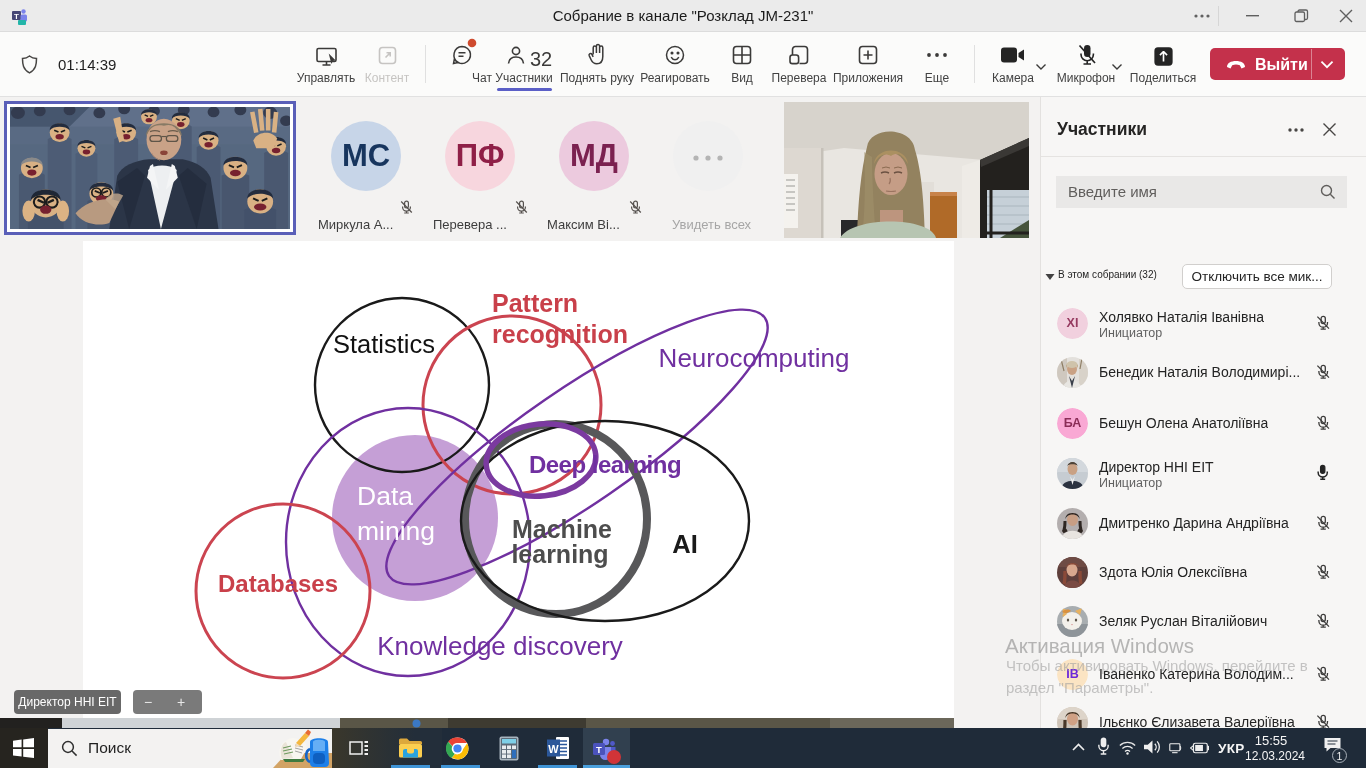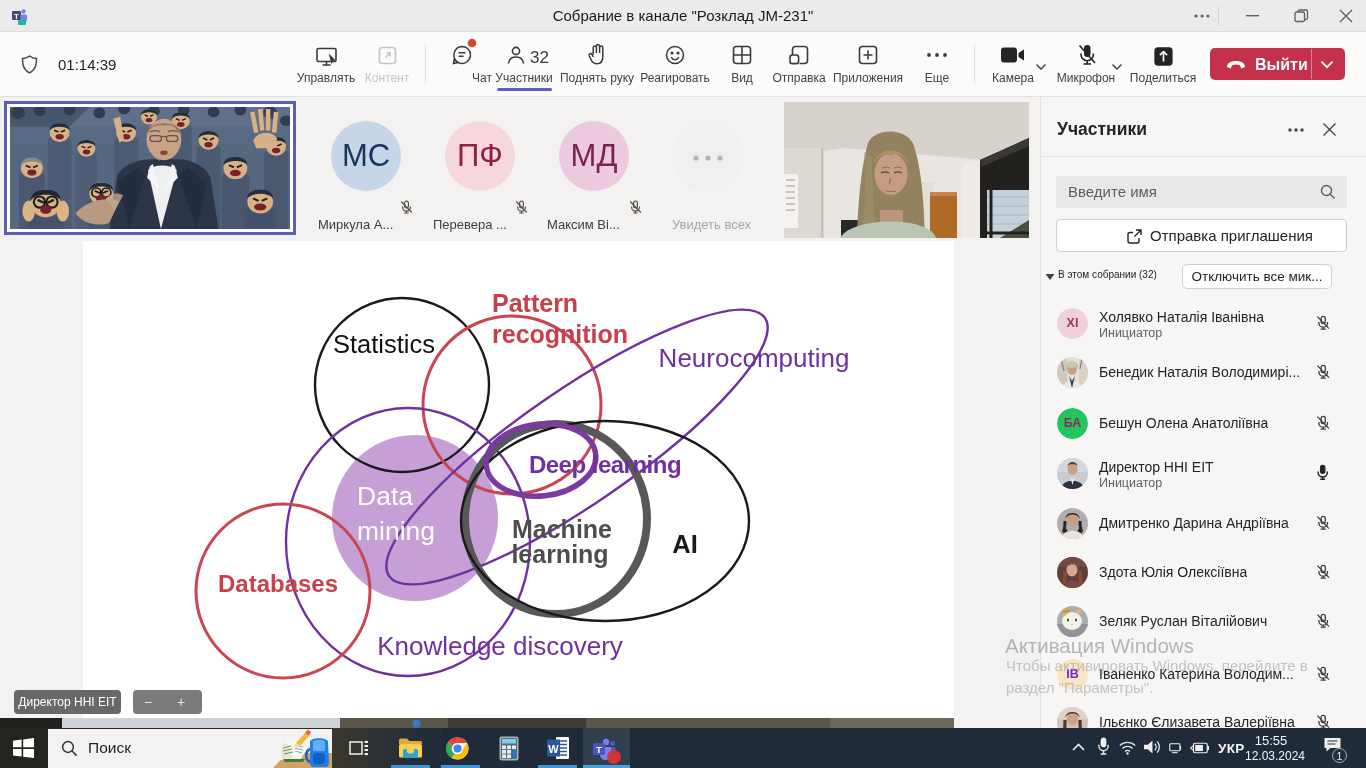--- a/index.html
+++ b/index.html
@@ -7,21 +7,21 @@
   .abs { position:absolute; }
   #titlebar { position:absolute; left:0; top:0; width:1366px; height:32px; background:#ebebeb; border-bottom:1px solid #dcdcdc; }
   #title { position:absolute; left:0; top:0; width:1366px; height:32px; text-align:center; line-height:32px; font-size:15px; color:#1b1b1b; }
   #toolbar { position:absolute; left:0; top:32px; width:1366px; height:65px; background:#fbfbfa; border-bottom:1px solid #e1e1e1; }
   .sep { position:absolute; top:13px; width:1px; height:38px; background:#e0e0e0; }
   .tlabel { position:absolute; top:39px; font-size:12px; color:#424242; transform:translateX(-50%); white-space:nowrap; }
   #stage { position:absolute; left:0; top:97px; width:1040px; height:631px; background:#f3f2f1; }
   #slide { position:absolute; left:83px; top:144px; width:871px; height:477px; background:#ffffff; }
   #sidebar { position:absolute; left:1040px; top:97px; width:326px; height:631px; background:#f7f6f5; border-left:1px solid #e3e1df; }
   #taskbar { position:absolute; left:0; top:728px; width:1366px; height:40px; background:#1f2b39; }
-  .pcircle { position:absolute; top:24px; width:70px; height:70px; border-radius:50%; text-align:center; line-height:70px; font-size:31px; font-weight:normal; }
+  .pcircle { position:absolute; top:24px; width:70px; height:70px; border-radius:50%; text-align:center; line-height:70px; font-size:31px; font-weight:bold; }
   .plabel { position:absolute; top:120px; font-size:13px; color:#3d3d3d; white-space:nowrap; }
   .mic-sm { position:absolute; top:103px; }
   .row-name { font-size:14px; color:#242424; white-space:nowrap; overflow:hidden; }
   .row-sub { font-size:12.5px; color:#616161; }
   .prow { position:absolute; left:0; width:326px; height:32px; }
   .pavbox { position:absolute; left:16px; top:0; width:31px; height:31px; border-radius:50%; overflow:hidden; }
   .pav { width:31px; height:31px; border-radius:50%; text-align:center; line-height:31px; font-weight:bold; font-size:12.5px; }
 
 </style>
 </head>
@@ -82,21 +82,21 @@
   </svg>
   <svg class="abs" style="left:467px;top:6px" width="10" height="10">
       <circle cx="5" cy="5" r="4.3" fill="#cf4b2e"></circle>
     </svg>
   <div class="tlabel" style="left:482px">Чат</div>
 
   <svg class="abs" style="left:505px;top:12px" width="22" height="22" viewBox="0 0 22 22" fill="none" stroke="#3b3a39" stroke-width="1.6">
     <circle cx="11" cy="7" r="3.6"></circle>
     <path d="M3.5 19.5 C4 14.8 7 13 11 13 C15 13 18 14.8 18.5 19.5"></path>
   </svg>
-  <div class="abs" style="left:530px;top:16px;font-size:17px;color:#3b3a39">32</div>
+  <div class="abs" style="left:530px;top:16px;font-size:20px;color:#3b3a39">32</div>
   <div class="tlabel" style="left:524px">Участники</div>
   <div class="abs" style="left:497px;top:56px;width:55px;height:3px;background:#5b5fc7;border-radius:2px"></div>
 
   <svg class="abs" style="left:586px;top:11px" width="22" height="24" viewBox="0 0 22 24" fill="none" stroke="#3b3a39" stroke-width="1.5">
     <path d="M7.2 11.5 V4.7 a1.6 1.6 0 0 1 3.2 0 V10 M10.4 9.8 V3.2 a1.6 1.6 0 0 1 3.2 0 V10 M13.6 10 V4.7 a1.6 1.6 0 0 1 3.2 0 V13.5 C16.8 18 14.5 20.8 10.8 20.8 C7.6 20.8 6.3 19.4 5.1 16.8 L3.2 12.6 a1.5 1.5 0 0 1 2.7-1.3 L7.2 13.8"></path>
   </svg>
   <div class="tlabel" style="left:597px">Поднять руку</div>
 
   <svg class="abs" style="left:664px;top:12px" width="22" height="22" viewBox="0 0 22 22" fill="none" stroke="#3b3a39" stroke-width="1.5">
     <circle cx="11" cy="11" r="8.5"></circle>
@@ -109,21 +109,21 @@
   <svg class="abs" style="left:731px;top:12px" width="22" height="22" viewBox="0 0 22 22" fill="none" stroke="#3b3a39" stroke-width="1.6">
     <rect x="2.5" y="2.5" width="17" height="17" rx="3"></rect>
     <path d="M11 2.5 V19.5 M2.5 11 H19.5"></path>
   </svg>
   <div class="tlabel" style="left:742px">Вид</div>
 
   <svg class="abs" style="left:788px;top:12px" width="22" height="22" viewBox="0 0 22 22" fill="none" stroke="#3b3a39" stroke-width="1.6">
     <path d="M9 2.5 H16.5 a3 3 0 0 1 3 3 V16.5 a3 3 0 0 1-3 3 H11.5 M4.5 12 V5.5 a3 3 0 0 1 3-3 H9"></path>
     <rect x="2" y="11" width="8.6" height="8.6" rx="2.4" fill="#fbfbfa"></rect>
   </svg>
-  <div class="tlabel" style="left:799px">Отправка</div>
+  <div class="tlabel" style="left:799px">Перевера</div>
 
   <svg class="abs" style="left:857px;top:12px" width="22" height="22" viewBox="0 0 22 22" fill="none" stroke="#3b3a39" stroke-width="1.6">
     <rect x="2.5" y="2.5" width="17" height="17" rx="3"></rect>
     <path d="M11 6.5 V15.5 M6.5 11 H15.5"></path>
   </svg>
   <div class="tlabel" style="left:868px">Приложения</div>
 
   <svg class="abs" style="left:925px;top:20px" width="24" height="6" viewBox="0 0 24 6">
       <g fill="#3b3a39">
         <circle cx="4" cy="3" r="1.9"></circle>
@@ -412,27 +412,20 @@
   <div class="abs" style="left:0;top:59px;width:326px;height:1px;background:#e5e3e1"></div>
 
   <div class="abs" style="left:15px;top:79px;width:291px;height:32px;background:#e9e8e7;border-radius:0">
     <span style="position:absolute;left:12px;top:7px;font-size:15px;color:#605e5c">Введите имя</span>
     <svg style="position:absolute;right:11px;top:8px" width="16" height="16" viewBox="0 0 16 16">
         <circle cx="6.5" cy="6.5" r="5" fill="none" stroke="#605e5c" stroke-width="1.4"></circle>
         <path d="M10.3 10.3 L14.5 14.5" stroke="#605e5c" stroke-width="1.4"></path>
       </svg>
   </div>
 
-  <div class="abs" style="left:15px;top:122px;width:291px;height:33px;background:#fff;border:1px solid #d1cfcd;border-radius:4px">
-    <svg style="position:absolute;left:68px;top:7px" width="19" height="19" viewBox="0 0 19 19" fill="none" stroke="#242424" stroke-width="1.4">
-      <path d="M8 5.5 H5 a2 2 0 0 0-2 2 V14 a2 2 0 0 0 2 2 H12 a2 2 0 0 0 2-2 V11"></path>
-      <path d="M11 3 H16 V8 M16 3 L9.5 9.5"></path>
-    </svg>
-    <span style="position:absolute;left:93px;top:7px;font-size:15px;color:#242424">Отправка приглашения</span>
-  </div>
 
   <svg class="abs" style="left:4px;top:176px" width="10" height="8" viewBox="0 0 10 8">
       <path d="M0.5 1 H9.5 L5 7 Z" fill="#424242"></path>
     </svg>
   <div class="abs" style="left:17px;top:172px;font-size:10px;color:#242424">В этом собрании (32)</div>
   <div class="abs" style="left:141px;top:167px;width:150px;height:25px;background:#fff;border:1px solid #d1cfcd;border-radius:5px;font-size:13.5px;color:#242424;text-align:center;line-height:23px">Отключить все мик...</div>
   <div class="prow" style="top:211px">
   <div class="pavbox">
         <div class="pav" style="background:#f1d0de;color:#963a60">XI</div>
       </div>
@@ -462,21 +455,21 @@
   <svg style="position:absolute;left:274px;top:7px" width="16" height="16" viewBox="0 0 16 16">
         <g fill="none" stroke="#3b3a39" stroke-width="1.3">
           <rect x="6.1" y="1.3" width="4.2" height="7.4" rx="2.1"></rect>
           <path d="M3.9 7 V7.9 a4.3 4.3 0 0 0 8.6 0 V7 M8.2 12.2 V14.2 M5.6 14.2 H10.8"></path>
           <path d="M2.4 1.6 L14 13.6"></path>
         </g>
       </svg>
   </div>
   <div class="prow" style="top:311px">
   <div class="pavbox">
-        <div class="pav" style="background:#22c55e;color:#8a2d57">БА</div>
+        <div class="pav" style="background:#f9a8d4;color:#8a2d57">БА</div>
       </div>
   <div class="row-name" style="position:absolute;left:58px;top:7px">Бешун Олена Анатоліївна</div>
   <svg style="position:absolute;left:274px;top:7px" width="16" height="16" viewBox="0 0 16 16">
         <g fill="none" stroke="#3b3a39" stroke-width="1.3">
           <rect x="6.1" y="1.3" width="4.2" height="7.4" rx="2.1"></rect>
           <path d="M3.9 7 V7.9 a4.3 4.3 0 0 0 8.6 0 V7 M8.2 12.2 V14.2 M5.6 14.2 H10.8"></path>
           <path d="M2.4 1.6 L14 13.6"></path>
         </g>
       </svg>
   </div>

